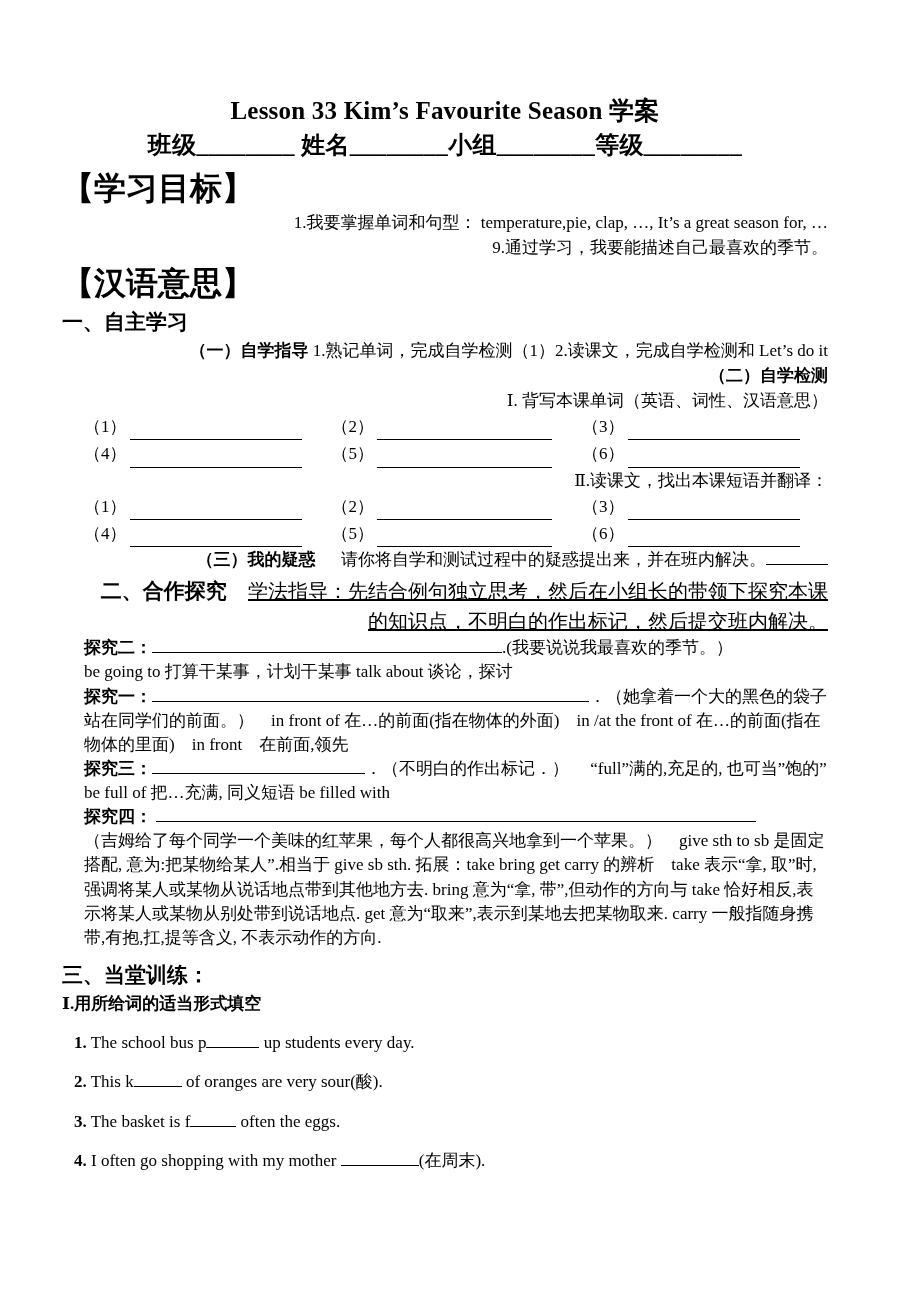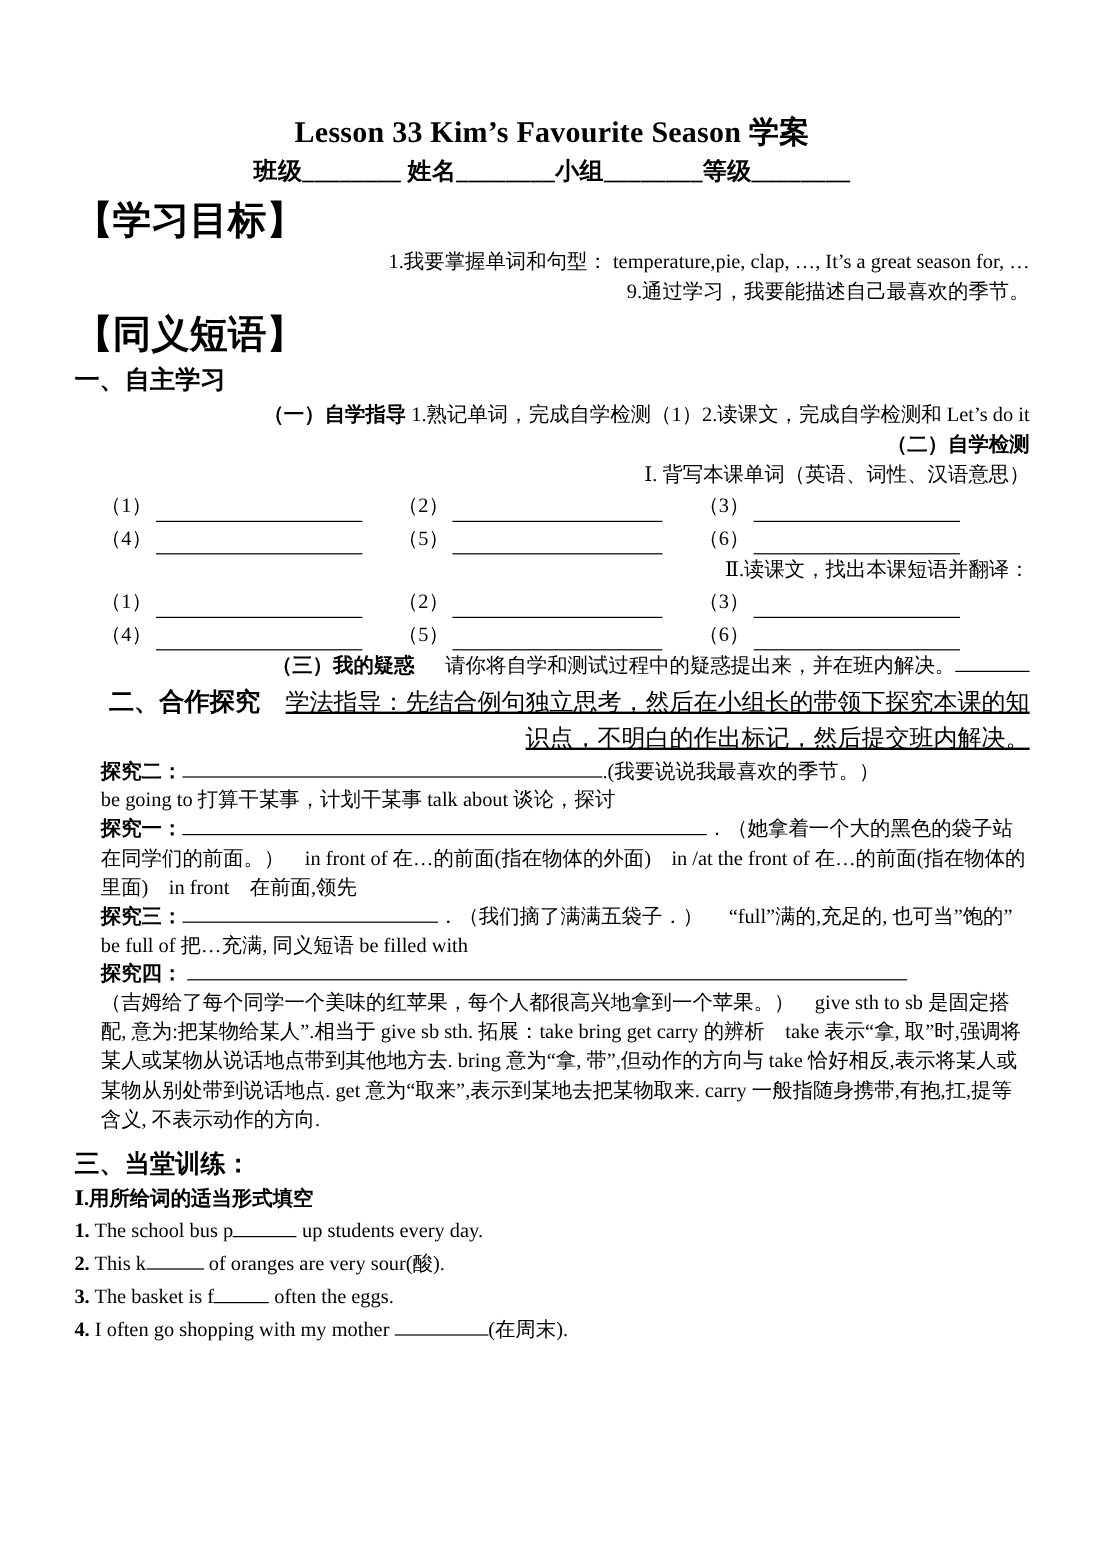--- a/index.html
+++ b/index.html
@@ -12,37 +12,37 @@
     height: 1302px;
     font-family: "Liberation Serif", "DejaVu Serif", serif;
     color: #000000;
     position: relative;
     overflow: hidden;
   }
   .page {
     box-sizing: border-box;
     width: 920px;
     height: 998px;
-    padding: 95px 62px 0 62px;
+    padding: 95px 92px 0 62px;
     position: relative;
   }
 
   
   .doc-title {
     text-align: center;
     font-weight: bold;
     font-size: 25px;
     letter-spacing: 0.2px;
     line-height: 1.25;
     margin: 0 0 4px 0;
   }
   .subject-line {
     text-align: center;
     font-weight: bold;
-    font-size: 20px;
+    font-size: 24px;
     line-height: 1.3;
     margin: 0 0 8px 0;
     letter-spacing: 0.3px;
   }
 
   
   .bracket-head {
     font-weight: bold;
     font-size: 32px;
     line-height: 1.2;
@@ -126,36 +126,36 @@
   .r-short2 { width: 48px; }
   .r-short3 { width: 46px; }
   .r-med    { width: 78px; }
 
   .section-gap-1 { height: 4px; }
   .section-gap-2 { height: 6px; }
 
   .exercise {
     font-size: 17px;
     line-height: 1.62;
-    margin: 0;
+    margin: 12px;
   }
 </style>
 </head>
 <body>
 
 <div class="page">
 
   <div class="doc-title">Lesson 33 Kim’s Favourite Season 学案</div>
   <div class="subject-line">班级________ 姓名________小组________等级________</div>
 
   <div class="bracket-head">【学习目标】</div>
   <div class="para">1.我要掌握单词和句型：  temperature,pie, clap, …, It’s a great season for, …</div>
   <div class="para">9.通过学习，我要能描述自己最喜欢的季节。</div>
 
-  <div class="bracket-head">【同义短语】</div>
+  <div class="bracket-head">【汉语意思】</div>
 
   <div class="num-head">一、自主学习</div>
 
   <div class="para indent">
     <span class="bold">（一）自学指导</span>
     <span>1.熟记单词，完成自学检测（1）2.读课文，完成自学检测和 Let’s do it</span>
   </div>
 
   <div class="para indent bold">（二）自学检测</div>
 
@@ -251,21 +251,21 @@
     <span>be going to  打算干某事，计划干某事   talk about  谈论，探讨</span>
   </div>
 
   <div class="para-tight indent">
     <span class="bold">探究一：</span><span class="rule-inline r-one"></span><span>．（她拿着一个大的黑色的袋子站在同学们的前面。）</span>
     <span>&nbsp;&nbsp;</span>
     <span>in front of 在…的前面(指在物体的外面)　in /at the front of 在…的前面(指在物体的里面)　in front　在前面,领先</span>
   </div>
 
   <div class="para-tight indent">
-    <span class="bold">探究三：</span><span class="rule-inline r-three"></span><span>．（我们摘了满满五袋子．）</span>
+    <span class="bold">探究三：</span><span class="rule-inline r-three"></span><span>．（不明白的作出标记．）</span>
     <span>&nbsp;&nbsp;&nbsp;</span>
     <span>“full”满的,充足的, 也可当”饱的”   be full of 把…充满, 同义短语 be filled with</span>
   </div>
 
   <div class="para-tight indent">
     <span class="bold">探究四：</span>&nbsp;<span class="rule-inline r-four"></span>
     <br>
     <span>（吉姆给了每个同学一个美味的红苹果，每个人都很高兴地拿到一个苹果。）</span>
     <span>&nbsp;&nbsp;</span>
     <span>give sth to sb 是固定搭配, 意为:把某物给某人”.相当于 give sb sth.  拓展：take  bring  get  carry 的辨析　take 表示“拿, 取”时,强调将某人或某物从说话地点带到其他地方去.  bring 意为“拿, 带”,但动作的方向与 take 恰好相反,表示将某人或某物从别处带到说话地点.  get 意为“取来”,表示到某地去把某物取来.  carry 一般指随身携带,有抱,扛,提等含义, 不表示动作的方向.</span>

